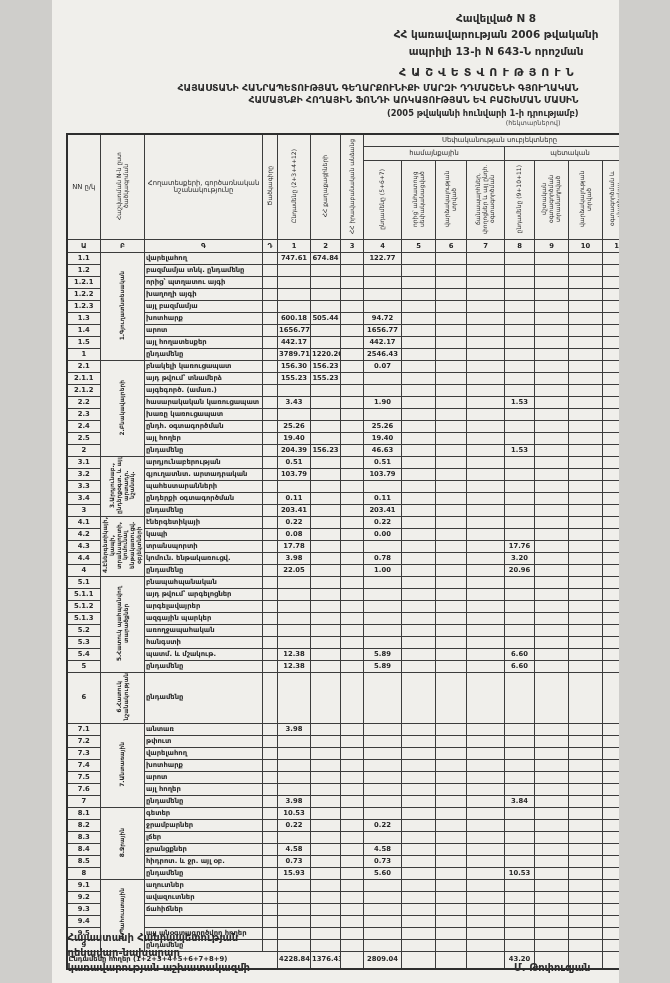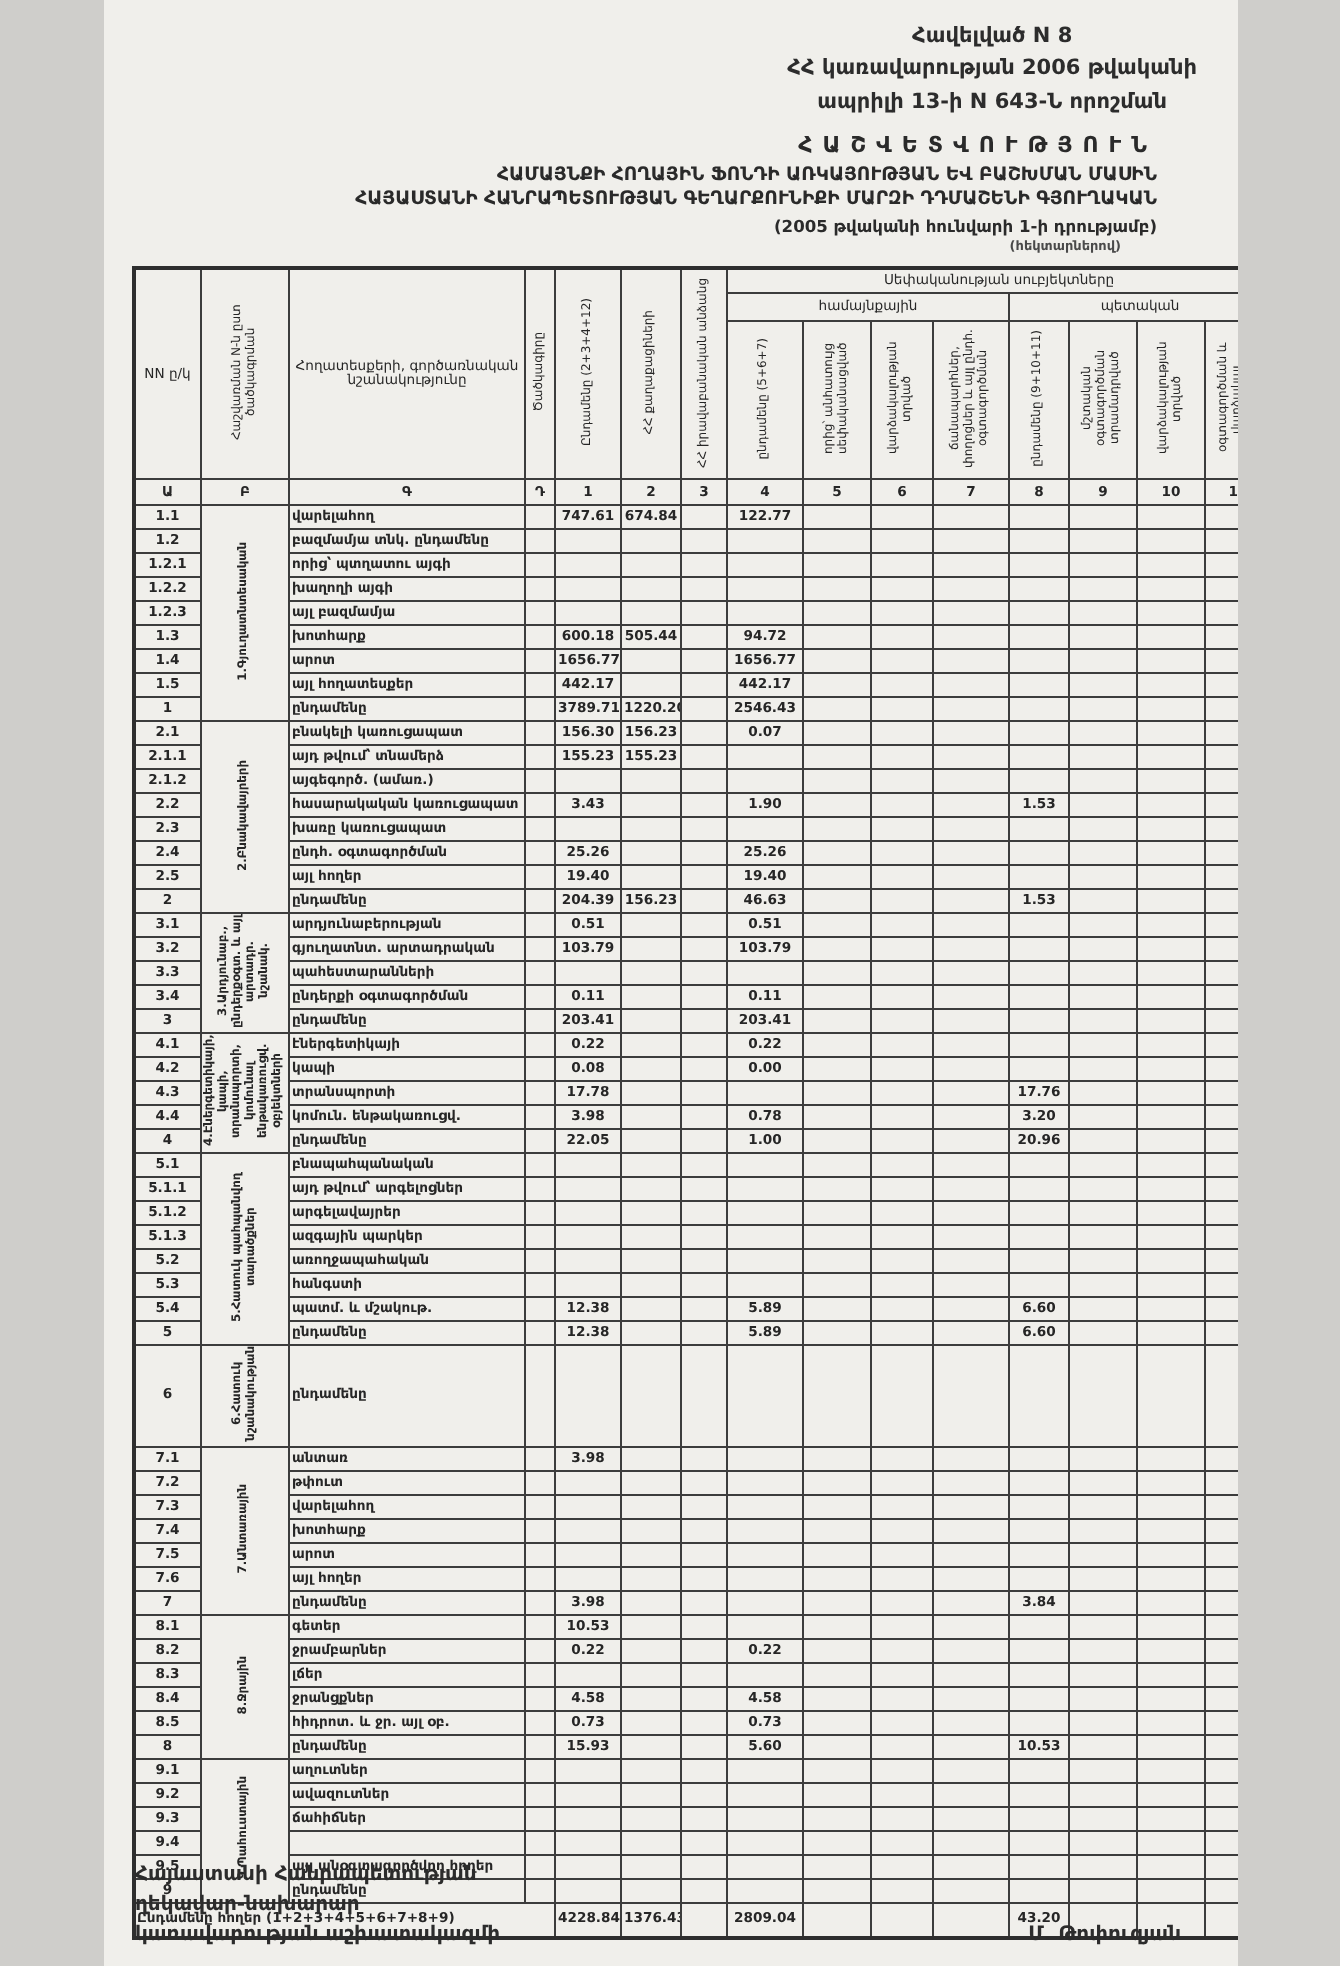--- a/index.html
+++ b/index.html
@@ -8,21 +8,21 @@
     background:#f0efeb;
     font-family:"DejaVu Sans", sans-serif;
     color:#232323; overflow:hidden;
   }
   .appendix { position:absolute; top:10px; right:20px; text-align:center;
     font-size:10.5px; font-weight:bold; line-height:1.55; color:#2c2c2c; }
   .titleblock { position:absolute; top:66px; left:40px; right:40px; text-align:right; color:#2a2a2a; }
   .title-main { font-size:11px; font-weight:bold; letter-spacing:5px; margin-bottom:3px; }
   .title-sub { font-size:9.3px; font-weight:bold; line-height:1.3; }
   .title-note { font-size:8.3px; font-weight:bold; margin-top:2px; }
-  .units-note { position:absolute; top:119px; right:58px; font-size:6.5px; font-weight:bold; color:#4a4a4a; }
+  .units-note { position:absolute; top:119px; right:58px; font-size:6.5px; font-weight:normal; color:#4a4a4a; }
 
   table.main { position:absolute; top:133px; left:14px; width:642px;
     border-collapse:collapse; table-layout:fixed; }
   table.main td { border:1px solid #3c3c3c; padding:0 1px; overflow:hidden;
     font-size:6.8px; line-height:1.05; color:#262626; }
   table.main { border:2px solid #2e2e2e; }
 
   thead td { text-align:center; vertical-align:middle; font-weight:normal; color:#333; }
   .band  { height:11px; font-size:6.3px; }
   .band2 { height:13px; font-size:6.5px; }
@@ -57,22 +57,22 @@
 <div class="page">
 
   <div class="appendix">
     <div>Հավելված N 8</div>
     <div>ՀՀ կառավարության 2006 թվականի</div>
     <div>ապրիլի 13-ի N 643-Ն որոշման</div>
   </div>
 
   <div class="titleblock">
     <div class="title-main">ՀԱՇՎԵՏՎՈՒԹՅՈՒՆ</div>
+    <div class="title-sub">ՀԱՅԱՍՏԱՆԻ ՀԱՆՐԱՊԵՏՈՒԹՅԱՆ ԳԵՂԱՐՔՈՒՆԻՔԻ ՄԱՐԶԻ ԴԴՄԱՇԵՆԻ ԳՅՈՒՂԱԿԱՆ</div>
     <div class="title-sub">ՀԱՄԱՅՆՔԻ ՀՈՂԱՅԻՆ ՖՈՆԴԻ ԱՌԿԱՅՈՒԹՅԱՆ ԵՎ ԲԱՇԽՄԱՆ ՄԱՍԻՆ</div>
-    <div class="title-sub">ՀԱՅԱՍՏԱՆԻ ՀԱՆՐԱՊԵՏՈՒԹՅԱՆ ԳԵՂԱՐՔՈՒՆԻՔԻ ՄԱՐԶԻ ԴԴՄԱՇԵՆԻ ԳՅՈՒՂԱԿԱՆ</div>
     <div class="title-note">(2005 թվականի հունվարի 1-ի դրությամբ)</div>
   </div>
 
   <div class="units-note">(հեկտարներով)</div>
 
   <table class="main">
     <colgroup>
       <col style="width:34px">
         <col style="width:44px">
         <col style="width:118px">

